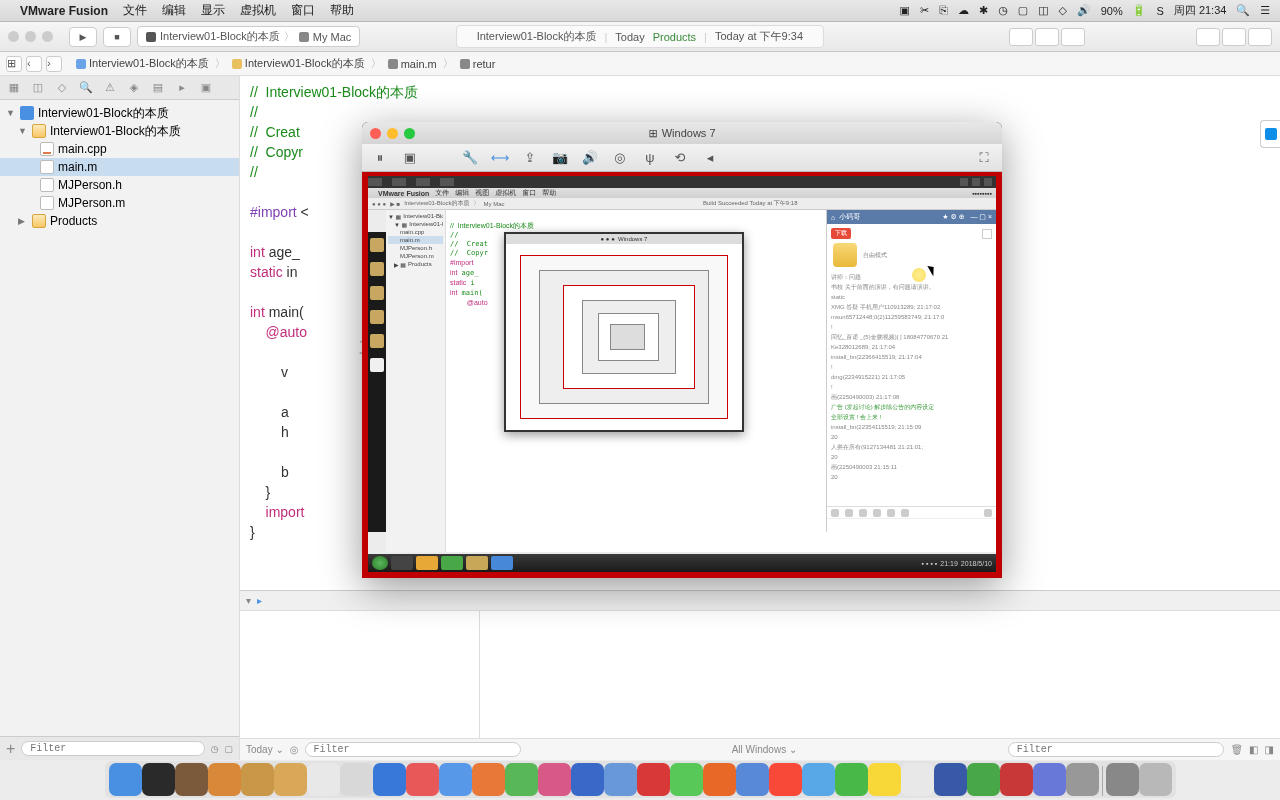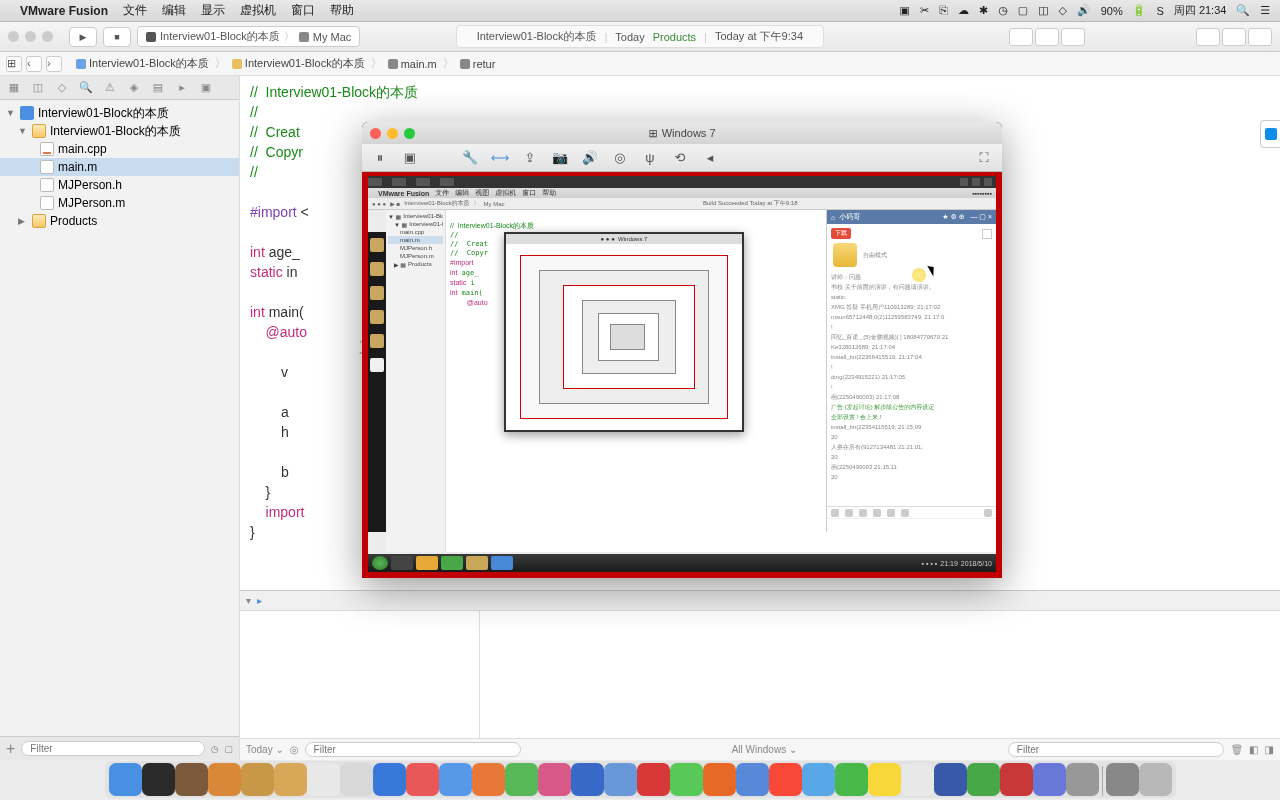--- a/index.html
+++ b/index.html
@@ -43,21 +43,21 @@
 .tree-row.selected { background:#c8dcf0; }
 .tri { font-size:9px; color:#777; width:10px;}
 .ficon { width:14px;height:14px; display:inline-block;}
 .ficon.proj { background:#4a90e2; border-radius:2px;}
 .ficon.folder-y { background:linear-gradient(#fceabb,#f8c765); border-radius:2px; border:1px solid #d6a53c;}
 .ficon.file-c { background:#fff; border:1px solid #bbb; border-radius:2px; position:relative;}
 .ficon.file-c::after{content:'';position:absolute;bottom:1px;left:2px;width:8px;height:2px;background:#e07a4a;}
 .ficon.file-m { background:#fff; border:1px solid #bbb; border-radius:2px;}
 .ficon.file-h { background:#fff; border:1px solid #bbb; border-radius:2px;}
 .nav-bottom { height:24px; border-top:1px solid #ccc; display:flex; align-items:center; padding:0 6px; gap:6px; background:#e8e8e8;}
-.filter-input { flex:1; border:1px solid #ccc; border-radius:10px; padding:1px 8px; font-size:10px; background:#fff;color:#aaa;}
+.filter-input { flex:1; border:1px solid #ccc; border-radius:10px; padding:1px 8px; font-size:10px; background:#fff;color:#aaa;font-family:Liberation Mono, monospace;}
 
 
 .editor { flex:1; position:relative; display:flex; flex-direction:column; background:#fff;}
 .code-area { flex:1; display:flex; font-family: Menlo, monospace; font-size:14px; overflow:hidden;}
 .gutter { width:42px; text-align:right; padding:6px 8px 6px 0; color:#aaa; background:#fff; border-right:1px solid #eee; line-height:20px;}
 .code { padding:6px 0 6px 10px; line-height:20px; white-space:pre; color:#333;}
 .code .cmt { color:#1a8a1a;}
 .code .kw { color:#c12d7a;}
 .code .kw2 { color:#7d3fb3;}
 .watermark { position:absolute; top:258px; left:118px; font-size:22px; color:#bbb; letter-spacing:1px; pointer-events:none; z-index:1;}

